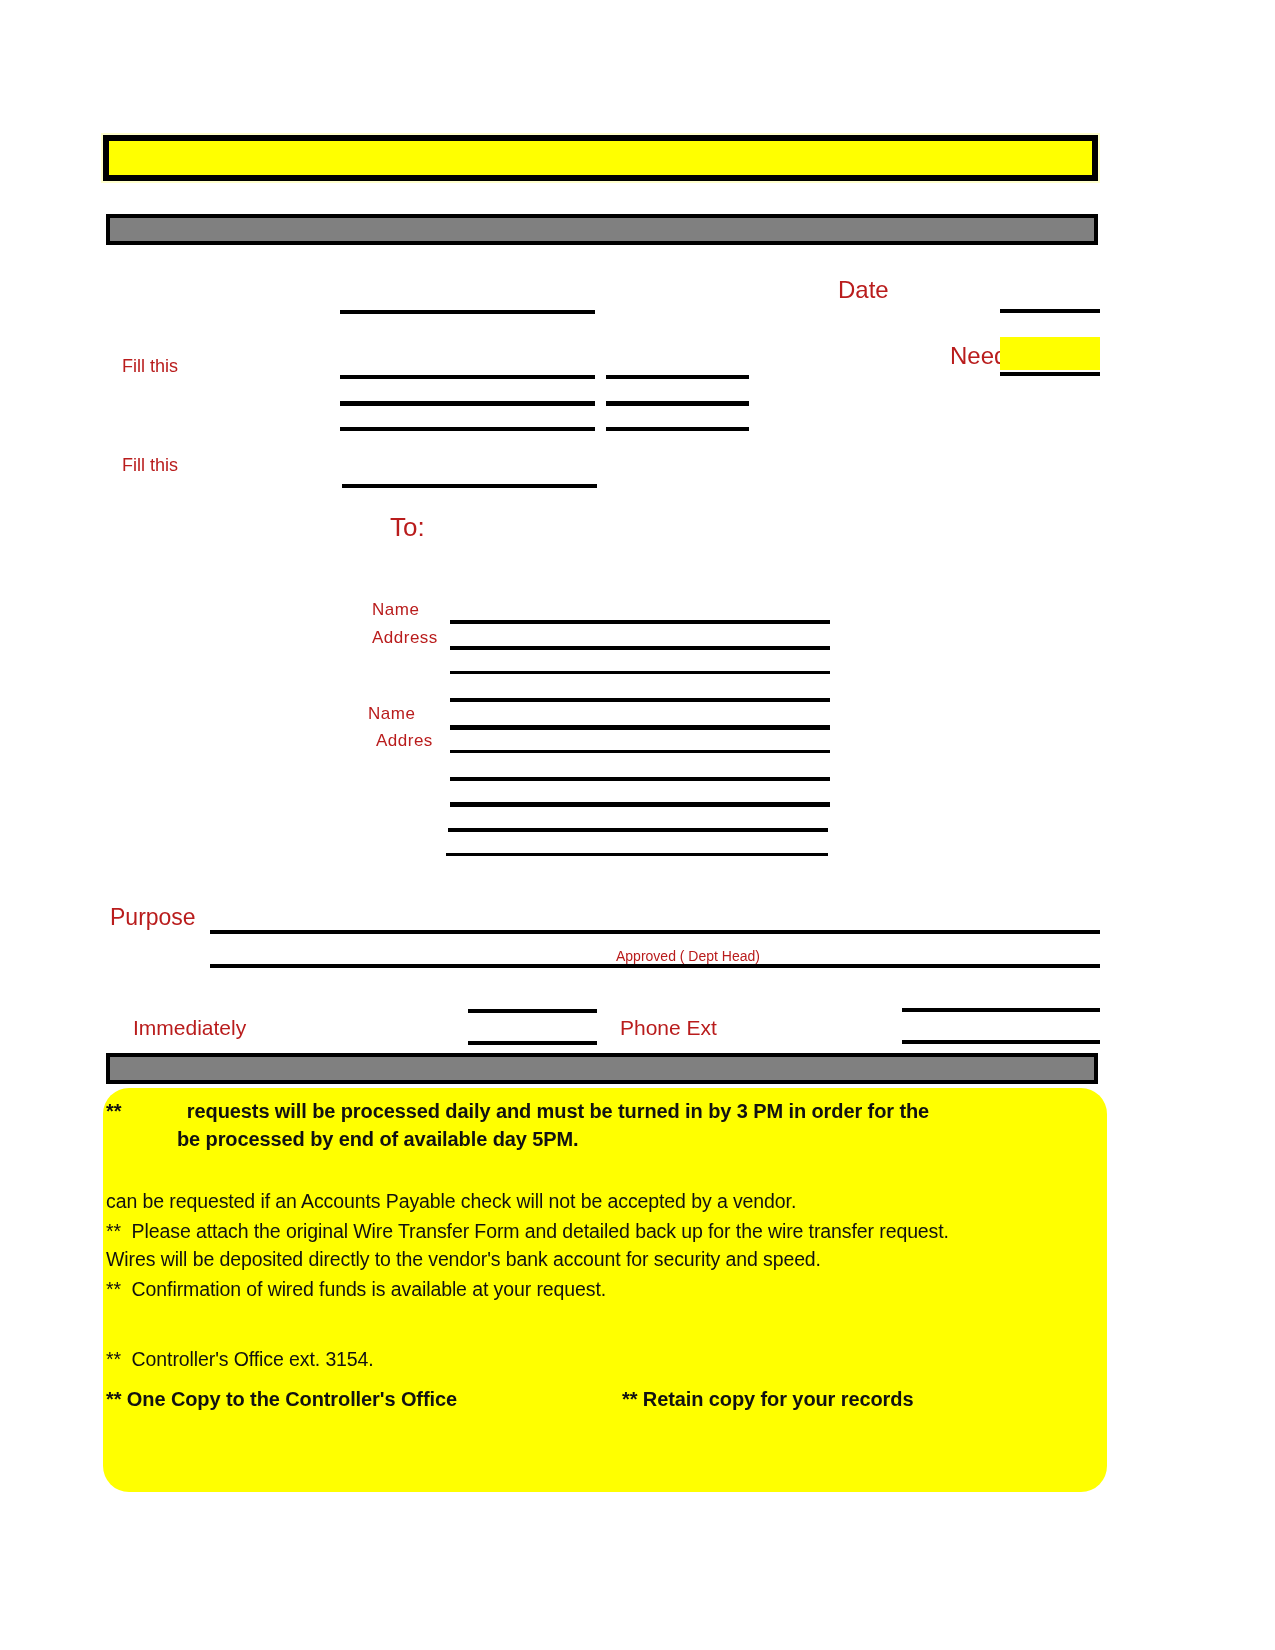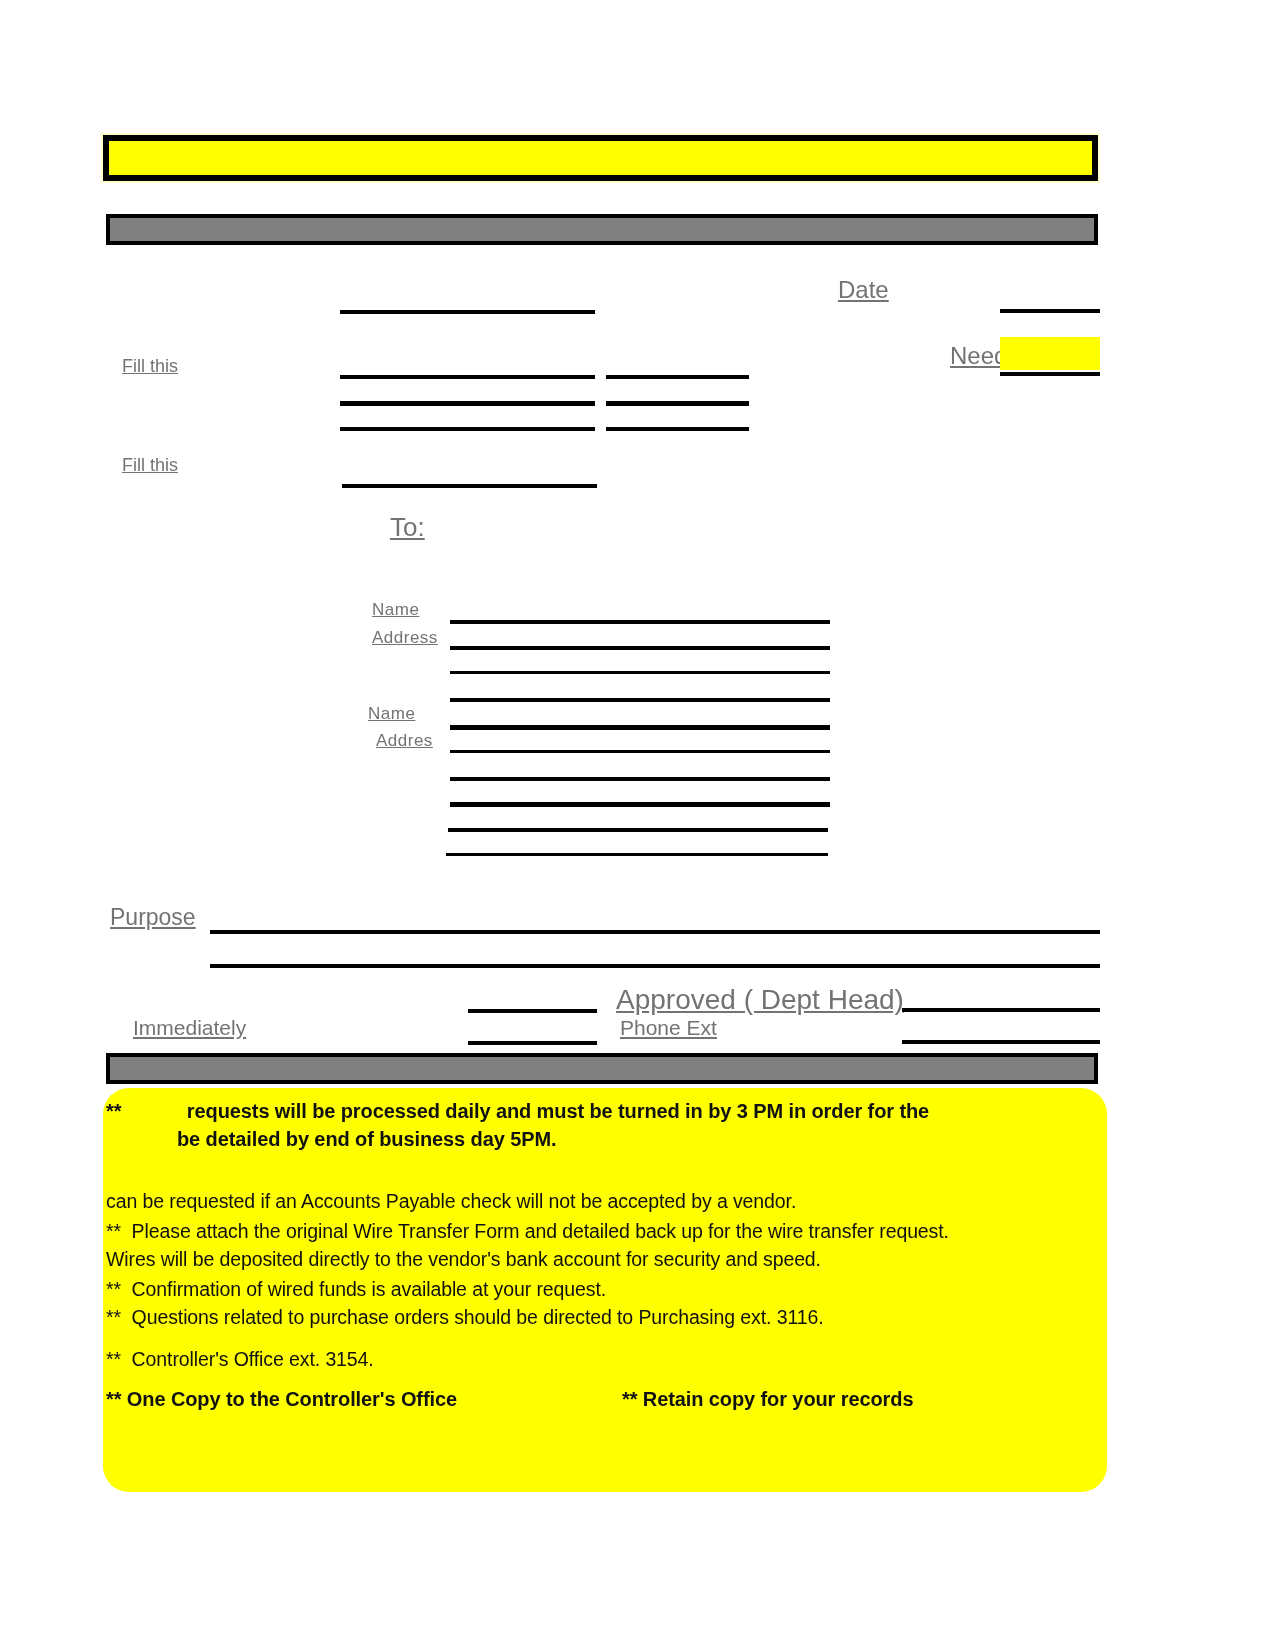--- a/index.html
+++ b/index.html
@@ -6,21 +6,21 @@
   .page{
     position:relative;
     width:1275px;
     height:1650px;
     background:#ffffff;
     font-family:"Liberation Sans", sans-serif;
     color:#1b1b1b;
     overflow:hidden;
   }
   .rule{position:absolute;background:#000000;}
-  .lbl{position:absolute;white-space:pre;color:#737373;text-decoration:underline;}
+  .lbl{position:absolute;white-space:pre;color:#b91c1c;}
   .banner{
     position:absolute;left:103px;top:135px;width:983px;height:34px;
     background:#FFFF00;border:6px solid #000000;
     box-shadow:0 0 0 2px #ffffcc;
   }
   .graybar{
     position:absolute;left:106px;width:984px;height:23px;
     background:#808080;border:4px solid #000000;
   }
   .needed-box{position:absolute;left:1000px;top:337px;width:100px;height:33px;background:#FFFF00;}
@@ -78,37 +78,36 @@
   <div class="rule" style="left:450px;top:750px;width:380px;height:3px;"></div>
   <div class="rule" style="left:450px;top:777px;width:380px;height:4px;"></div>
   <div class="rule" style="left:450px;top:802px;width:380px;height:5px;"></div>
   <div class="rule" style="left:448px;top:828px;width:380px;height:4px;"></div>
   <div class="rule" style="left:446px;top:853px;width:382px;height:3px;"></div>
 
   <div class="lbl" style="left:110px;top:904px;font-size:23px;">Purpose</div>
   <div class="rule" style="left:210px;top:930px;width:890px;height:4px;"></div>
   <div class="rule" style="left:210px;top:964px;width:890px;height:4px;"></div>
 
-  <div class="lbl" style="left:616px;top:984px;font-size:28px;">Approved ( Dept Head)</div>
+  <div class="lbl" style="left:616px;top:948px;font-size:14px;">Approved ( Dept Head)</div>
   <div class="rule" style="left:468px;top:1009px;width:129px;height:4px;"></div>
   <div class="rule" style="left:902px;top:1008px;width:198px;height:4px;"></div>
 
   <div class="lbl" style="left:133px;top:1016px;font-size:21px;">Immediately</div>
   <div class="lbl" style="left:620px;top:1016px;font-size:21px;">Phone Ext</div>
   <div class="rule" style="left:468px;top:1041px;width:129px;height:4px;"></div>
   <div class="rule" style="left:902px;top:1040px;width:198px;height:4px;"></div>
 
   <div class="graybar" style="top:1053px;"></div>
 
   <div class="yellow-section">
     <div class="note-line bold" style="top:12px;">**            requests will be processed daily and must be turned in by 3 PM in order for the</div>
-    <div class="note-line bold" style="top:40px;">             be detailed by end of business day 5PM.</div>
+    <div class="note-line bold" style="top:40px;">             be processed by end of available day 5PM.</div>
     <div class="note-line" style="top:102px;">can be requested if an Accounts Payable check will not be accepted by a vendor.</div>
     <div class="note-line" style="top:132px;">**  Please attach the original Wire Transfer Form and detailed back up for the wire transfer request.</div>
     <div class="note-line" style="top:160px;">Wires will be deposited directly to the vendor's bank account for security and speed.</div>
     <div class="note-line" style="top:190px;">**  Confirmation of wired funds is available at your request.</div>
-    <div class="note-line" style="top:218px;">**  Questions related to purchase orders should be directed to Purchasing ext. 3116.</div>
     <div class="note-line" style="top:260px;">**  Controller's Office ext. 3154.</div>
     <div class="note-line bold" style="top:300px;left:3px;">** One Copy to the Controller's Office</div>
     <div class="note-line bold" style="top:300px;left:487px;margin-left:32px;">** Retain copy for your records</div>
   </div>
 
 </div>
 
 </body></html>

